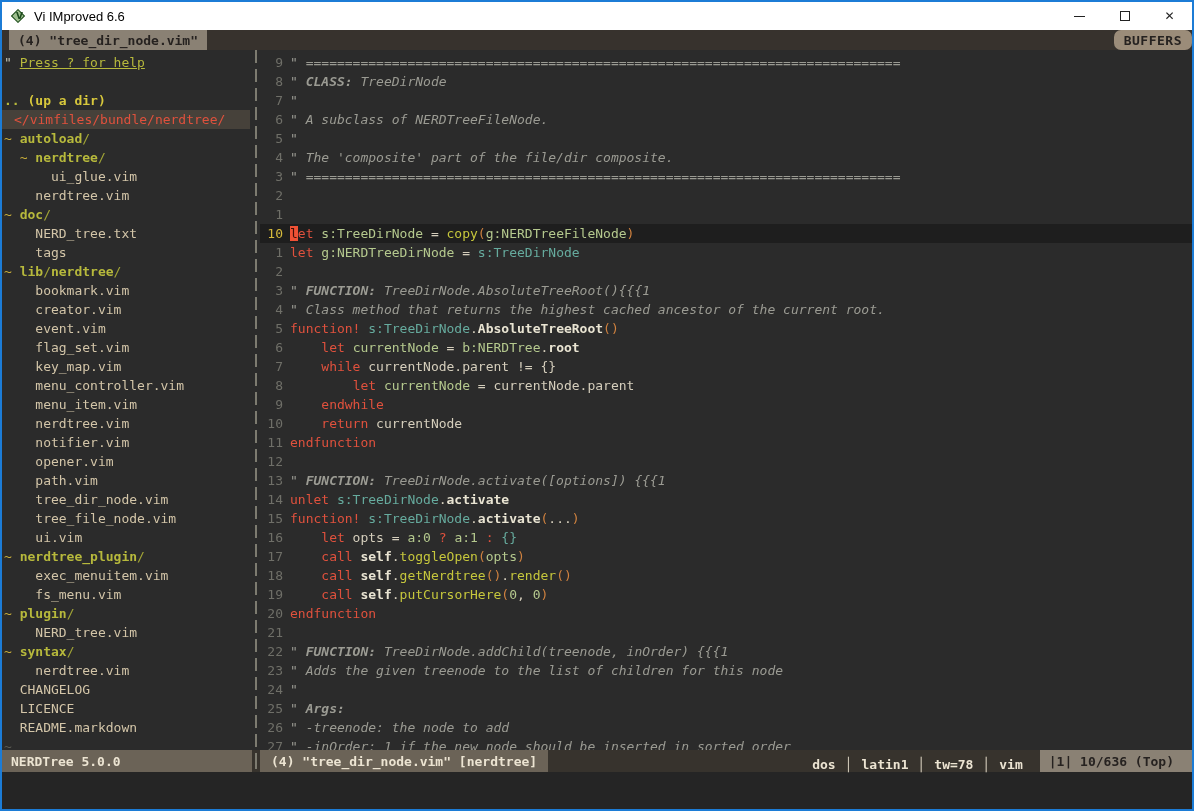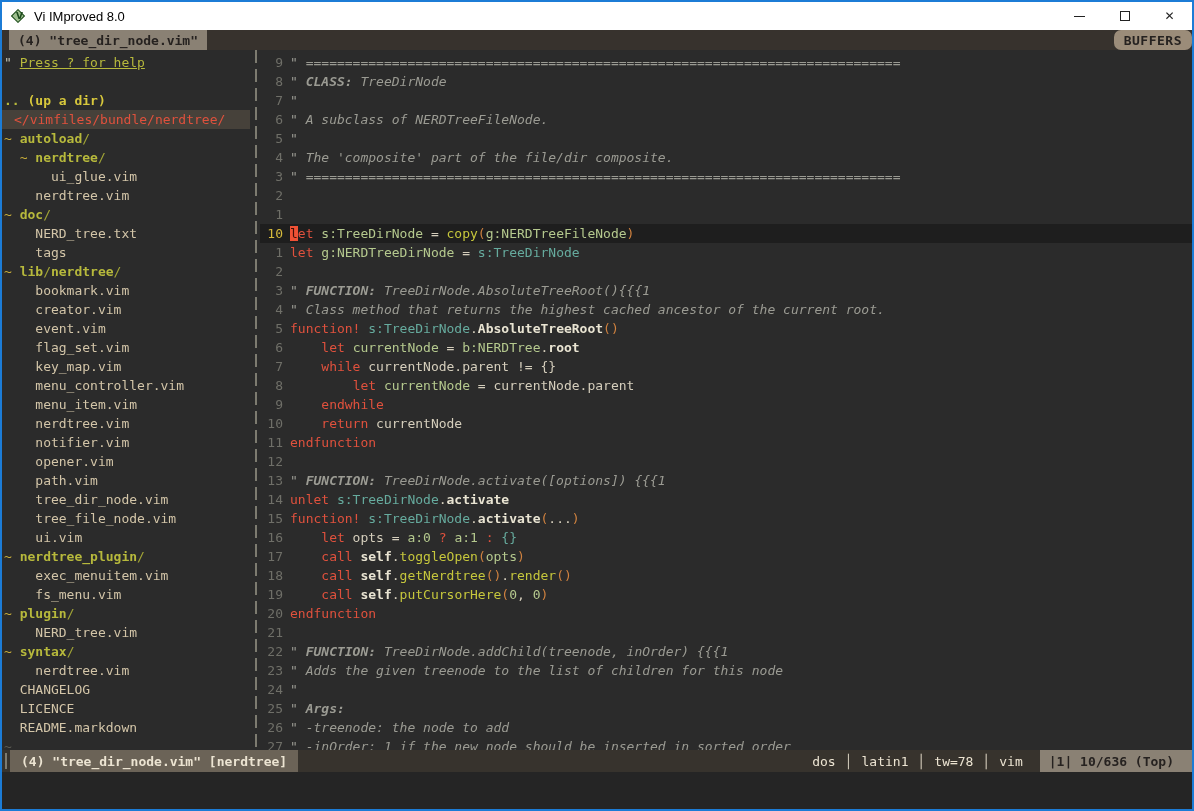--- a/index.html
+++ b/index.html
@@ -104,41 +104,41 @@
   }
   .sl-gap { width:8px; flex:0 0 auto; position:relative; }
   .sl-gap::before {
     content:""; position:absolute; left:3px; top:3px; bottom:3px; width:2px; background:var(--vsep);
   }
   .sl-center {
     background:var(--sl-bg); color:var(--sl-text);
     display:flex; align-items:center; padding:0 11px;
   }
   .sl-fill { flex:1; }
-  .sl-right { display:flex; align-items:center; color:var(--sl-text); font-weight:normal; }
+  .sl-right { display:flex; align-items:flex-end; color:var(--sl-text); font-weight:bold; }
   .sl-item { padding:0 9px; }
   .sl-sep { color:var(--sl-text); opacity:0.85; }
   .sl-pos {
     background:var(--sl-lightseg); color:var(--sl-darktext); font-weight:bold;
     display:flex; align-items:center; padding:0 18px 0 9px; margin-left:8px;
   }
   
   .cmdline { height:37px; flex:0 0 auto; background:var(--cmd-bg); }
 </style>
 </head>
 <body>
 
 <div class="win">
 
   <div class="titlebar">
     <span class="vim-logo">
       <span class="diamond"></span>
       <span class="vee">V</span>
     </span>
-    <span>Vi IMproved 8.0</span>
+    <span>Vi IMproved 6.6</span>
     <span class="win-controls">
       <span class="win-btn">
           <span class="glyph-min"></span>
         </span>
       <span class="win-btn">
           <span class="glyph-max"></span>
         </span>
       <span class="win-btn">
           <span class="glyph-close">✕</span>
         </span>
@@ -151,20 +151,21 @@
     <span class="buffers-label">BUFFERS</span>
   </div>
 
   <div class="main">
     <div class="sidebar" id="tree"><div class="row"><span class="c-tquote">" </span><span class="c-thelp">Press ? for help</span></div><div class="row"></div><div class="row"><span class="c-tdir">.. </span><span class="c-tupdir">(up a dir)</span></div><div class="row tree-hl"><span class="c-tpath">&lt;/vimfiles/bundle/nerdtree/</span></div><div class="row"><span class="c-ttil">~ </span><span class="c-tdir">autoload</span><span class="c-tslash">/</span></div><div class="row"><span class="c-tx">  </span><span class="c-ttil">~ </span><span class="c-tdir">nerdtree</span><span class="c-tslash">/</span></div><div class="row"><span class="c-tfile">      ui_glue.vim</span></div><div class="row"><span class="c-tfile">    nerdtree.vim</span></div><div class="row"><span class="c-ttil">~ </span><span class="c-tdir">doc</span><span class="c-tslash">/</span></div><div class="row"><span class="c-tfile">    NERD_tree.txt</span></div><div class="row"><span class="c-tfile">    tags</span></div><div class="row"><span class="c-ttil">~ </span><span class="c-tdir">lib</span><span class="c-tslash">/</span><span class="c-tdir">nerdtree</span><span class="c-tslash">/</span></div><div class="row"><span class="c-tfile">    bookmark.vim</span></div><div class="row"><span class="c-tfile">    creator.vim</span></div><div class="row"><span class="c-tfile">    event.vim</span></div><div class="row"><span class="c-tfile">    flag_set.vim</span></div><div class="row"><span class="c-tfile">    key_map.vim</span></div><div class="row"><span class="c-tfile">    menu_controller.vim</span></div><div class="row"><span class="c-tfile">    menu_item.vim</span></div><div class="row"><span class="c-tfile">    nerdtree.vim</span></div><div class="row"><span class="c-tfile">    notifier.vim</span></div><div class="row"><span class="c-tfile">    opener.vim</span></div><div class="row"><span class="c-tfile">    path.vim</span></div><div class="row"><span class="c-tfile">    tree_dir_node.vim</span></div><div class="row"><span class="c-tfile">    tree_file_node.vim</span></div><div class="row"><span class="c-tfile">    ui.vim</span></div><div class="row"><span class="c-ttil">~ </span><span class="c-tdir">nerdtree_plugin</span><span class="c-tslash">/</span></div><div class="row"><span class="c-tfile">    exec_menuitem.vim</span></div><div class="row"><span class="c-tfile">    fs_menu.vim</span></div><div class="row"><span class="c-ttil">~ </span><span class="c-tdir">plugin</span><span class="c-tslash">/</span></div><div class="row"><span class="c-tfile">    NERD_tree.vim</span></div><div class="row"><span class="c-ttil">~ </span><span class="c-tdir">syntax</span><span class="c-tslash">/</span></div><div class="row"><span class="c-tfile">    nerdtree.vim</span></div><div class="row"><span class="c-tfile">  CHANGELOG</span></div><div class="row"><span class="c-tfile">  LICENCE</span></div><div class="row"><span class="c-tfile">  README.markdown</span></div><div class="row"><span class="c-tnon">~</span></div></div>
     <div class="vsep"></div>
     <div class="editor" id="code"><div class="crow"><span class="lnum">9</span><span class="ctext"><span class="c-cm">" ============================================================================</span></span></div><div class="crow"><span class="lnum">8</span><span class="ctext"><span class="c-cm">" </span><span class="c-cmb">CLASS:</span><span class="c-cm"> TreeDirNode</span></span></div><div class="crow"><span class="lnum">7</span><span class="ctext"><span class="c-cm">"</span></span></div><div class="crow"><span class="lnum">6</span><span class="ctext"><span class="c-cm">" A subclass of NERDTreeFileNode.</span></span></div><div class="crow"><span class="lnum">5</span><span class="ctext"><span class="c-cm">"</span></span></div><div class="crow"><span class="lnum">4</span><span class="ctext"><span class="c-cm">" The 'composite' part of the file/dir composite.</span></span></div><div class="crow"><span class="lnum">3</span><span class="ctext"><span class="c-cm">" ============================================================================</span></span></div><div class="crow"><span class="lnum">2</span><span class="ctext"></span></div><div class="crow"><span class="lnum">1</span><span class="ctext"></span></div><div class="crow cursorline"><span class="lnum">10</span><span class="ctext"><span class="c-cur">l</span><span class="c-kw">et</span><span class="c-tx"> </span><span class="c-idg">s:TreeDirNode</span><span class="c-tx"> = </span><span class="c-bi">copy</span><span class="c-pr">(</span><span class="c-idg">g:NERDTreeFileNode</span><span class="c-pr">)</span></span></div><div class="crow"><span class="lnum">1</span><span class="ctext"><span class="c-kw">let</span><span class="c-tx"> </span><span class="c-idg">g:NERDTreeDirNode</span><span class="c-tx"> = </span><span class="c-idt">s:TreeDirNode</span></span></div><div class="crow"><span class="lnum">2</span><span class="ctext"></span></div><div class="crow"><span class="lnum">3</span><span class="ctext"><span class="c-cm">" </span><span class="c-cmb">FUNCTION:</span><span class="c-cm"> TreeDirNode.AbsoluteTreeRoot(){{{1</span></span></div><div class="crow"><span class="lnum">4</span><span class="ctext"><span class="c-cm">" Class method that returns the highest cached ancestor of the current root.</span></span></div><div class="crow"><span class="lnum">5</span><span class="ctext"><span class="c-kw">function!</span><span class="c-tx"> </span><span class="c-idt">s:TreeDirNode</span><span class="c-tx">.</span><span class="c-fnb">AbsoluteTreeRoot</span><span class="c-pr">()</span></span></div><div class="crow"><span class="lnum">6</span><span class="ctext"><span class="c-tx">    </span><span class="c-kw">let</span><span class="c-tx"> </span><span class="c-idg">currentNode</span><span class="c-tx"> = </span><span class="c-idg">b:NERDTree</span><span class="c-tx">.</span><span class="c-fnb">root</span></span></div><div class="crow"><span class="lnum">7</span><span class="ctext"><span class="c-tx">    </span><span class="c-kw">while</span><span class="c-tx"> currentNode.parent != {}</span></span></div><div class="crow"><span class="lnum">8</span><span class="ctext"><span class="c-tx">        </span><span class="c-kw">let</span><span class="c-tx"> </span><span class="c-idg">currentNode</span><span class="c-tx"> = currentNode.parent</span></span></div><div class="crow"><span class="lnum">9</span><span class="ctext"><span class="c-tx">    </span><span class="c-kw">endwhile</span></span></div><div class="crow"><span class="lnum">10</span><span class="ctext"><span class="c-tx">    </span><span class="c-kw">return</span><span class="c-tx"> currentNode</span></span></div><div class="crow"><span class="lnum">11</span><span class="ctext"><span class="c-kw">endfunction</span></span></div><div class="crow"><span class="lnum">12</span><span class="ctext"></span></div><div class="crow"><span class="lnum">13</span><span class="ctext"><span class="c-cm">" </span><span class="c-cmb">FUNCTION:</span><span class="c-cm"> TreeDirNode.activate([options]) {{{1</span></span></div><div class="crow"><span class="lnum">14</span><span class="ctext"><span class="c-kw">unlet</span><span class="c-tx"> </span><span class="c-idt">s:TreeDirNode</span><span class="c-tx">.</span><span class="c-fnb">activate</span></span></div><div class="crow"><span class="lnum">15</span><span class="ctext"><span class="c-kw">function!</span><span class="c-tx"> </span><span class="c-idt">s:TreeDirNode</span><span class="c-tx">.</span><span class="c-fnb">activate</span><span class="c-pr">(</span><span class="c-tx">...</span><span class="c-pr">)</span></span></div><div class="crow"><span class="lnum">16</span><span class="ctext"><span class="c-tx">    </span><span class="c-kw">let</span><span class="c-tx"> opts = </span><span class="c-idg">a:0</span><span class="c-tx"> </span><span class="c-kw">?</span><span class="c-tx"> </span><span class="c-idg">a:1</span><span class="c-tx"> </span><span class="c-kw">:</span><span class="c-tx"> </span><span class="c-idt">{}</span></span></div><div class="crow"><span class="lnum">17</span><span class="ctext"><span class="c-tx">    </span><span class="c-kw">call</span><span class="c-tx"> </span><span class="c-fnb">self</span><span class="c-tx">.</span><span class="c-bi">toggleOpen</span><span class="c-pr">(</span><span class="c-idg">opts</span><span class="c-pr">)</span></span></div><div class="crow"><span class="lnum">18</span><span class="ctext"><span class="c-tx">    </span><span class="c-kw">call</span><span class="c-tx"> </span><span class="c-fnb">self</span><span class="c-tx">.</span><span class="c-bi">getNerdtree</span><span class="c-pr">()</span><span class="c-tx">.</span><span class="c-bi">render</span><span class="c-pr">()</span></span></div><div class="crow"><span class="lnum">19</span><span class="ctext"><span class="c-tx">    </span><span class="c-kw">call</span><span class="c-tx"> </span><span class="c-fnb">self</span><span class="c-tx">.</span><span class="c-bi">putCursorHere</span><span class="c-pr">(</span><span class="c-idg">0</span><span class="c-tx">, </span><span class="c-idg">0</span><span class="c-pr">)</span></span></div><div class="crow"><span class="lnum">20</span><span class="ctext"><span class="c-kw">endfunction</span></span></div><div class="crow"><span class="lnum">21</span><span class="ctext"></span></div><div class="crow"><span class="lnum">22</span><span class="ctext"><span class="c-cm">" </span><span class="c-cmb">FUNCTION:</span><span class="c-cm"> TreeDirNode.addChild(treenode, inOrder) {{{1</span></span></div><div class="crow"><span class="lnum">23</span><span class="ctext"><span class="c-cm">" Adds the given treenode to the list of children for this node</span></span></div><div class="crow"><span class="lnum">24</span><span class="ctext"><span class="c-cm">"</span></span></div><div class="crow"><span class="lnum">25</span><span class="ctext"><span class="c-cm">" </span><span class="c-cmb">Args:</span></span></div><div class="crow"><span class="lnum">26</span><span class="ctext"><span class="c-cm">" -treenode: the node to add</span></span></div><div class="crow"><span class="lnum">27</span><span class="ctext"><span class="c-cm">" -inOrder: 1 if the new node should be inserted in sorted order</span></span></div></div>
   </div>
 
   <div class="statusline">
+    <span class="sl-left">NERDTree 5.0.0</span>
     <span class="sl-gap"></span>
     <span class="sl-center">(4) "tree_dir_node.vim" [nerdtree]</span>
     <span class="sl-fill"></span>
     <span class="sl-right">
       <span class="sl-item">dos</span>
       <span class="sl-sep">│</span>
       <span class="sl-item">latin1</span>
       <span class="sl-sep">│</span>
       <span class="sl-item">tw=78</span>
       <span class="sl-sep">│</span>

